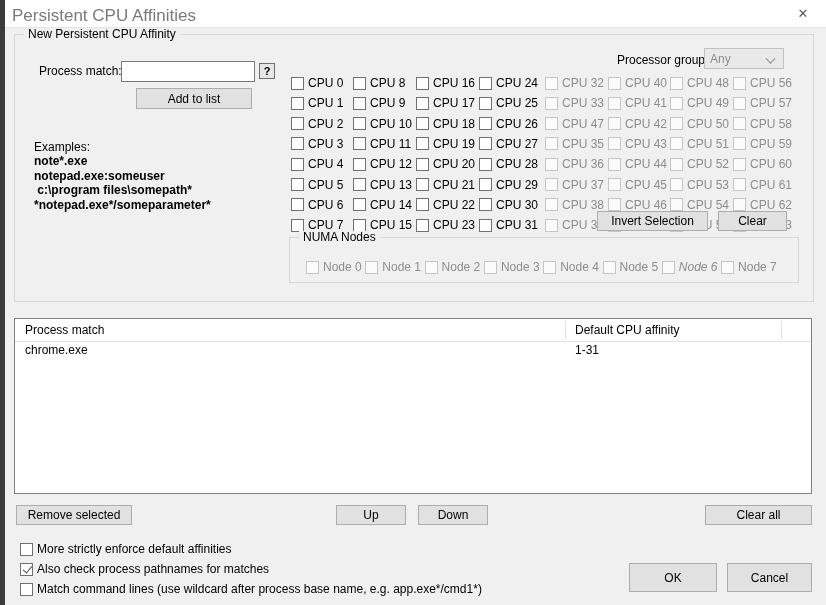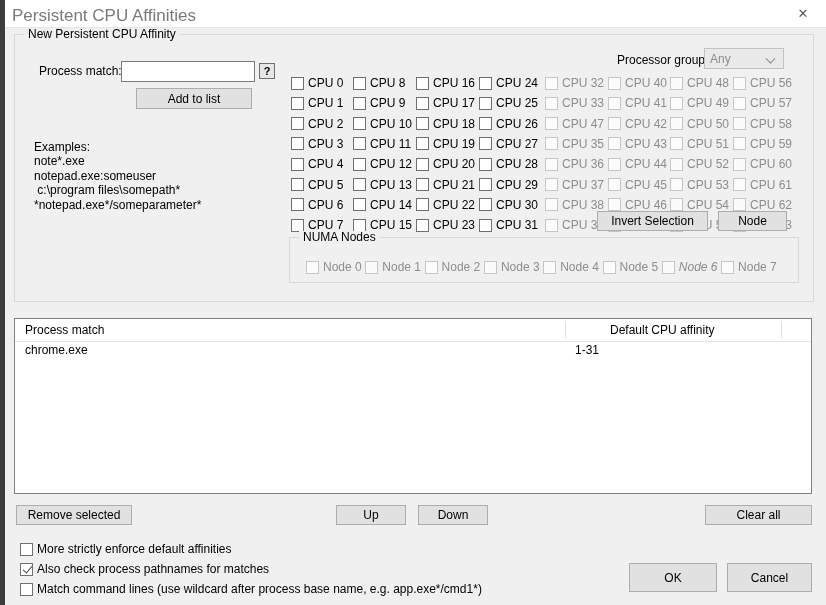--- a/index.html
+++ b/index.html
@@ -246,21 +246,21 @@
 <div class="groupbox" id="affinity-group">
   <div class="gb-title">New Persistent CPU Affinity</div>
 </div>
 
 <div class="lbl" style="left:39px; top:64px;">Process match:</div>
 <input class="textinput" style="left: 121px; top: 61px; width: 134px; height: 21px;" placeholder="">
 <div class="helpbtn" style="left:259px; top:63px;">?</div>
 <div class="btn" style="left:136px; top:88px; width:116px; height:21px;">Add to list</div>
 
 <div class="lbl" style="left:34px; top:140px;">Examples:</div>
-<div class="examples" style="top:154px;" id="examples-list">note*.exe
+<div class="examples" style="top:154px;font-weight:bold;" id="examples-list">note*.exe
 notepad.exe:someuser
  c:\program files\somepath*
 *notepad.exe*/someparameter*</div>
 
 <div class="lbl" style="left:617px; top:53px;">Processor group:</div>
 <div class="combo" style="left:704px; top:48px; width:80px; height:21px;">
   <span>Any</span>
   <span class="arrow"></span>
 </div>
 
@@ -517,21 +517,21 @@
       <span class="box"></span>
       <span>CPU 62</span>
     </div>
     <div class="cb disabled" style="left: 733px; top: 218.1px;">
       <span class="box"></span>
       <span>CPU 63</span>
     </div>
   </div>
 
 <div class="btn" style="left:597px; top:211px; width:111px; height:20px;">Invert Selection</div>
-<div class="btn" style="left:718px; top:211px; width:69px; height:20px;">Node</div>
+<div class="btn" style="left:718px; top:211px; width:69px; height:20px;">Clear</div>
 
 <div class="groupbox" id="numa-group">
   <div class="gb-title">NUMA Nodes</div>
 </div>
 <div id="numa-grid">
     <div class="cb disabled" style="left: 306px; top: 260px;">
       <span class="box"></span>
       <span>Node 0</span>
     </div>
     <div class="cb disabled" style="left: 365.3px; top: 260px;">
@@ -561,21 +561,21 @@
     <div class="cb disabled" style="left: 721.1px; top: 260px;">
       <span class="box"></span>
       <span>Node 7</span>
     </div>
   </div>
 
 <div class="listview">
   <div class="lv-header">
     <div class="lv-head-text" style="left:10px;">Process match</div>
     <div class="lv-col-sep" style="left:550px;"></div>
-    <div class="lv-head-text" style="left:560px;margin-left:35px;">Default CPU affinity</div>
+    <div class="lv-head-text" style="left:560px;">Default CPU affinity</div>
     <div class="lv-col-sep" style="left:766px;"></div>
   </div>
   <div id="lv-rows">
       <div class="lv-row">
         <div class="lv-cell" style="left: 10px;">chrome.exe</div>
         <div class="lv-cell" style="left: 560px;">1-31</div>
       </div>
     </div>
 </div>
 

